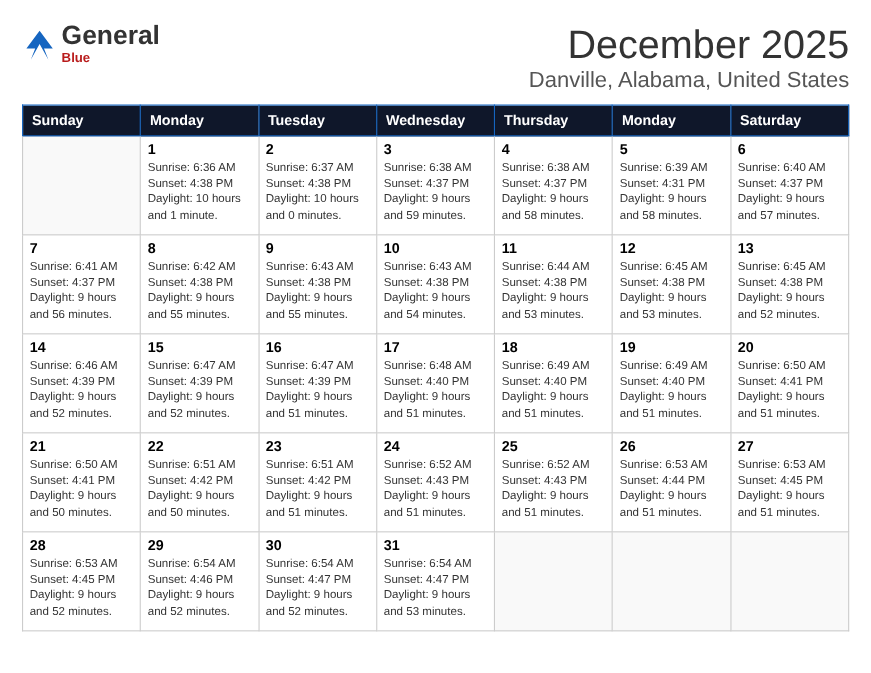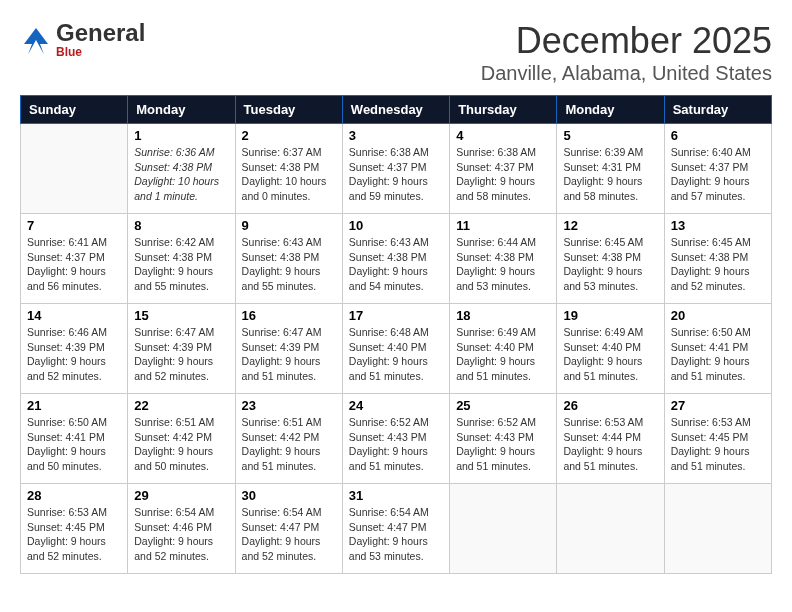--- a/index.html
+++ b/index.html
@@ -121,21 +121,21 @@
         <th>Thursday</th>
         <th>Monday</th>
         <th>Saturday</th>
       </tr>
   </thead>
   <tbody id="calendar-body">
   <tr class="week-row">
         <td class="empty-cell"></td>
         <td>
           <div class="day-number">1</div>
-          <div class="day-info" style="white-space: pre-line; font-style: italic;">Sunrise: 6:36 AM
+          <div class="day-info" style="white-space: pre-line;">Sunrise: 6:36 AM
 Sunset: 4:38 PM
 Daylight: 10 hours
 and 1 minute.</div>
         </td>
         <td>
           <div class="day-number">2</div>
           <div class="day-info" style="white-space: pre-line;">Sunrise: 6:37 AM
 Sunset: 4:38 PM
 Daylight: 10 hours
 and 0 minutes.</div>

